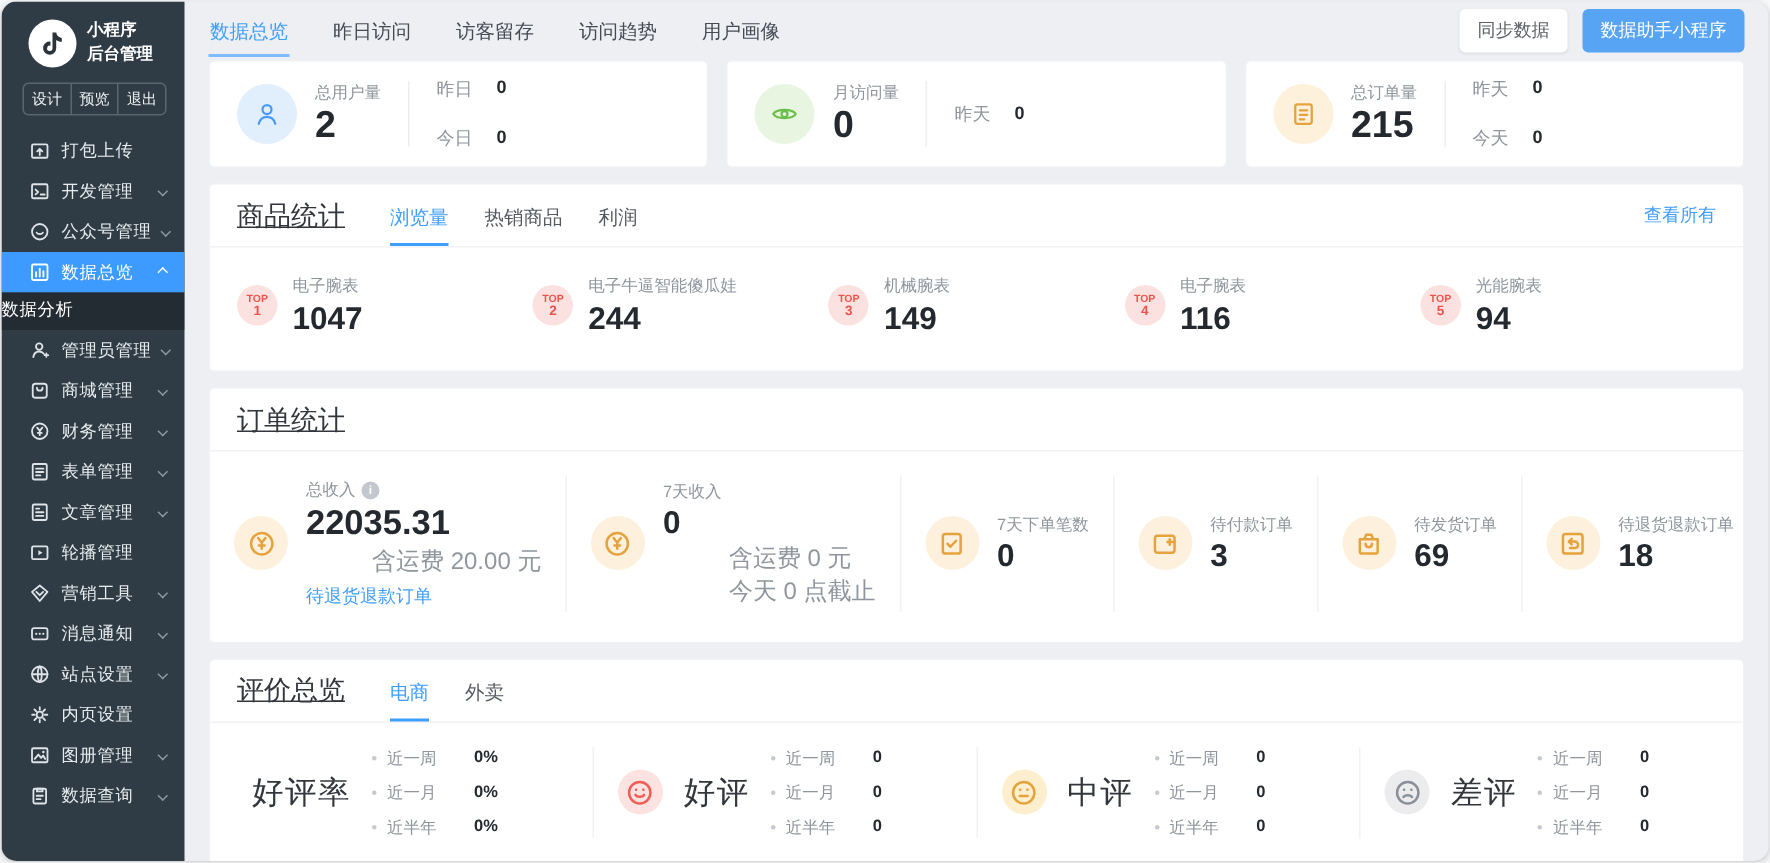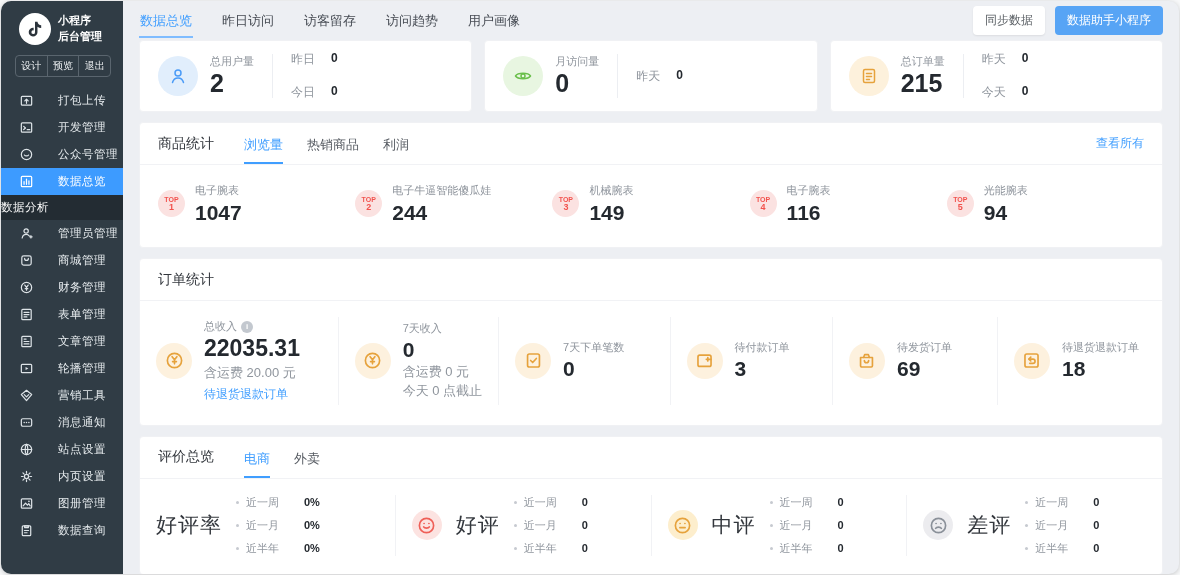--- a/index.html
+++ b/index.html
@@ -10,21 +10,21 @@
   .sidebar { width:122px; background:#303c45; flex-shrink:0; overflow:hidden; }
   .logo-row { display:flex; align-items:center; gap:7px; padding:12px 6px 0 18px; }
   .logo-circle { width:32px; height:32px; border-radius:50%; background:#fff; display:flex; align-items:center; justify-content:center; flex-shrink:0; }
   .logo-circle svg { width:18px; height:18px; fill:#2b333b; }
   .logo-title { font-size:11px; font-weight:bold; color:#fff; line-height:1.45; white-space:nowrap; }
   .logo-actions { display:flex; margin:10px 12px 10px 14px; border:1px solid #5a656e; border-radius:4px; overflow:hidden; }
   .logo-actions .act { flex:1; text-align:center; font-size:10px; color:#eef1f3; padding:3px 0; cursor:pointer; white-space:nowrap; }
   .logo-actions .act + .act { border-left:1px solid #5a656e; }
 
   .menu { margin-top:4px; }
-  .menu-item { display:flex; align-items:center; height:27px; padding:0 10px 0 18px; gap:24px; cursor:pointer; }
+  .menu-item { display:flex; align-items:center; height:27px; padding:0 10px 0 18px; gap:7px; cursor:pointer; }
   .menu-item .lbl { flex:1; font-size:11.5px; color:#e6ebee; white-space:nowrap; letter-spacing:.5px; }
   .menu-item.active { background:#3d9bff; }
   .menu-item.active .lbl { color:#fff; }
   .sicon { width:15px; height:15px; flex-shrink:0; }
   .sicon svg { display:block; width:15px; height:15px; fill:none; stroke:#dde3e7; stroke-width:1.3; stroke-linecap:round; stroke-linejoin:round; }
   .sicon svg .f { fill:#dde3e7; stroke:none; }
   .menu-item.active .sicon svg { stroke:#fff; }
   .chev { width:5px; height:5px; border-right:1.3px solid #8c99a2; border-bottom:1.3px solid #8c99a2; transform:rotate(45deg); margin-right:2px; flex-shrink:0; }
   .chev.up { transform:rotate(-135deg); border-color:#fff; }
   .chev-space { width:8px; }
@@ -54,21 +54,21 @@
   .stat-main { padding-right:18px; border-right:1px solid #eceef2; margin-right:18px; min-width:62px; }
   .stat-label { font-size:11px; color:#8f959d; white-space:nowrap; }
   .stat-value { font-size:25px; font-weight:bold; color:#24292f; line-height:1.15; }
   .stat-details { display:flex; flex-direction:column; gap:16px; }
   .detail-row { display:flex; font-size:12px; }
   .detail-label { color:#8f959d; width:40px; }
   .detail-value { color:#24292f; font-weight:bold; }
 
   
   .card-head { display:flex; align-items:center; padding:0 18px; height:42px; border-bottom:1px solid #f1f2f5; }
-  .card-title { font-size:14px; color:#33373d; margin-right:30px; white-space:nowrap; }
+  .card-title { font-size:18px; color:#33373d; margin-right:30px; white-space:nowrap;text-decoration:underline; }
   .card-tabs { display:flex; gap:24px; flex:1; }
   .card-tab { font-size:13px; color:#565b62; height:41px; line-height:44px; border-bottom:2px solid transparent; cursor:pointer; white-space:nowrap; }
   .card-tab.active { color:#409eff; border-bottom-color:#409eff; }
   .view-all { font-size:12px; color:#409eff; cursor:pointer; white-space:nowrap; }
 
   
   .product-row { display:flex; padding:18px 18px 22px; }
   .product { flex:1; display:flex; align-items:flex-start; gap:10px; }
   .top-badge { width:27px; height:27px; border-radius:50%; background:#fbe2e1; color:#f2524d; display:flex; flex-direction:column; align-items:center; justify-content:center; line-height:1; margin-top:7px; flex-shrink:0; }
   .top-badge .t { font-size:7px; font-weight:bold; }
@@ -81,36 +81,36 @@
   .order-item { display:flex; align-items:center; gap:12px; padding:2px 16px; }
   .order-item + .order-item { border-left:1px solid #f1f2f5; }
   .oi-1 { flex:1.28; } .oi-2 { flex:0.97; } .oi-3 { flex:1.07; } .oi-4 { flex:1.0; } .oi-5 { flex:1.02; } .oi-6 { flex:1.02; }
   .order-icon { width:36px; height:36px; border-radius:50%; background:#fdf1de; display:flex; align-items:center; justify-content:center; flex-shrink:0; }
   .order-icon svg { width:19px; height:19px; fill:none; stroke:#e6a23c; stroke-width:1.4; stroke-linecap:round; stroke-linejoin:round; }
   .order-text { display:flex; flex-direction:column; gap:1px; }
   .order-label { font-size:11px; color:#8f959d; display:flex; align-items:center; gap:4px; white-space:nowrap; }
   .info-dot { width:12px; height:12px; border-radius:50%; background:#c3c8cf; color:#fff; font-size:8px; font-weight:bold; display:inline-flex; align-items:center; justify-content:center; font-style:normal; }
   .order-value { font-size:21px; font-weight:bold; color:#24292f; line-height:1.2; }
   .order-value.big { font-size:23px; }
-  .order-sub { font-size:13px; color:#8f959d; white-space:nowrap; }
+  .order-sub { font-size:16px; color:#8f959d; white-space:nowrap;margin-left:44px; }
   .order-link { font-size:12px; color:#409eff; margin-top:3px; cursor:pointer; white-space:nowrap; }
 
   
   .review-row { display:flex; padding:16px 0 18px; }
   .review-group { flex:1; display:flex; align-items:center; gap:14px; padding:0 12px 0 16px; }
   .review-group + .review-group { border-left:1px solid #f1f2f5; }
   .review-icon { width:30px; height:30px; border-radius:50%; display:flex; align-items:center; justify-content:center; flex-shrink:0; }
   .review-icon svg { width:19px; height:19px; fill:none; stroke-width:1.4; stroke-linecap:round; stroke-linejoin:round; }
   .review-name { font-size:21px; color:#33373d; letter-spacing:1px; white-space:nowrap; }
   .review-lines { display:flex; flex-direction:column; gap:8px; }
   .rline { display:flex; align-items:center; font-size:11px; }
   .bullet { width:3px; height:3px; border-radius:50%; background:#c6cad0; margin-right:7px; flex-shrink:0; }
   .rlbl { color:#8f959d; width:42px; white-space:nowrap; }
   .rval { color:#24292f; font-weight:bold; margin-left:16px; }
-  .rname-pad { }
+  .rname-pad { margin-left:12px; }
 </style>
 </head>
 <body>
 
 <div class="app">
 
   <aside class="sidebar">
     <div class="logo-row">
       <div class="logo-circle">
         <svg viewBox="0 0 16 16">

